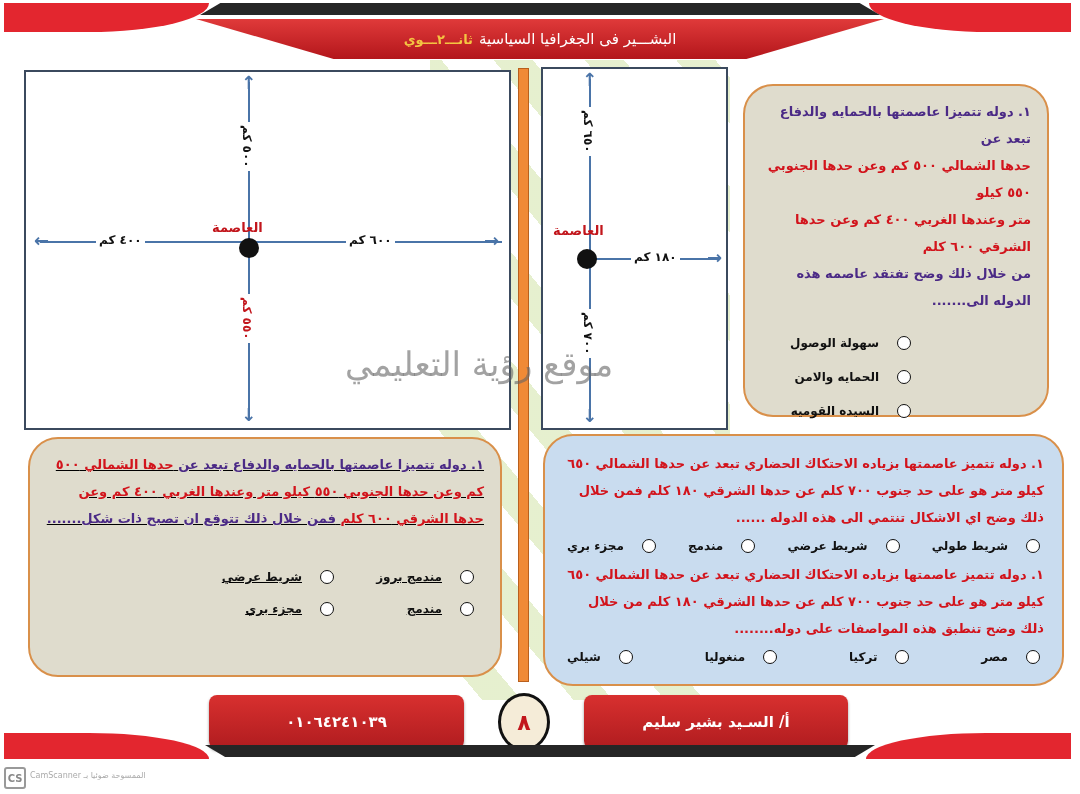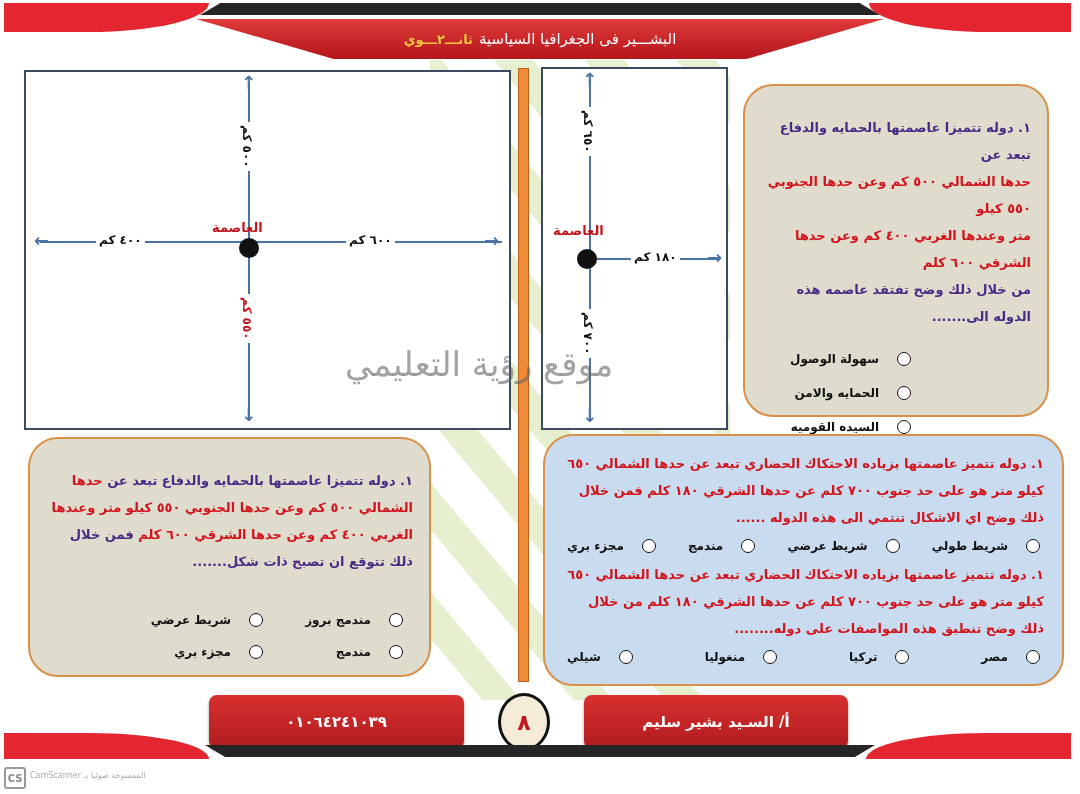--- a/index.html
+++ b/index.html
@@ -29,25 +29,25 @@
   .dist { position: absolute; font-size: 12px; font-weight: bold; color: #111; background: #fff; padding: 0 3px; white-space: nowrap; direction: rtl; }
   .dist.v { writing-mode: vertical-rl; padding: 3px 0; }
   .dist.red { color: #c2161c; }
   .capital-label { position: absolute; color: #c2161c; font-weight: bold; font-size: 13px; direction: rtl; }
   .capital-dot { position: absolute; width: 20px; height: 20px; border-radius: 50%; background: #111; }
 
   
   .divider { position: absolute; left: 518px; top: 68px; width: 11px; height: 614px; background: #f08a36; border: 1px solid #b9601e; }
 
   
-  .qbox { position: absolute; border: 2px solid #d9904a; border-radius: 30px; direction: rtl; padding: 28px 16px; }
+  .qbox { position: absolute; border: 2px solid #d9904a; border-radius: 30px; direction: rtl; padding: 12px 16px; }
   .qbox.tan { background: #dfdccd; }
   .qbox.blue { background: #c9dcef; }
   #q1 { left: 743px; top: 84px; width: 306px; height: 333px; }
-  #q2 { left: 28px; top: 437px; width: 403px; height: 240px; }
+  #q2 { left: 28px; top: 437px; width: 474px; height: 240px; text-decoration: underline; }
   #q3 { left: 543px; top: 434px; width: 521px; height: 252px; padding: 14px 18px; }
 
   .qtext { font-weight: bold; font-size: 13px; line-height: 27px; }
   .c-purple { color: #4b2a86; }
   .c-red { color: #d2141c; }
   .options { margin-top: 10px; }
   .opt { display: flex; align-items: center; gap: 18px; font-weight: bold; font-size: 12px; color: #111; }
   .radio { width: 14px; height: 14px; border: 1.5px solid #111; border-radius: 50%; background: #fff; flex: none; }
   #q1 .options .opt { margin: 0 0 20px 0; }
   .grid2 { display: grid; grid-template-columns: 140px 140px; row-gap: 18px; margin-top: 38px; margin-right: 10px; }

